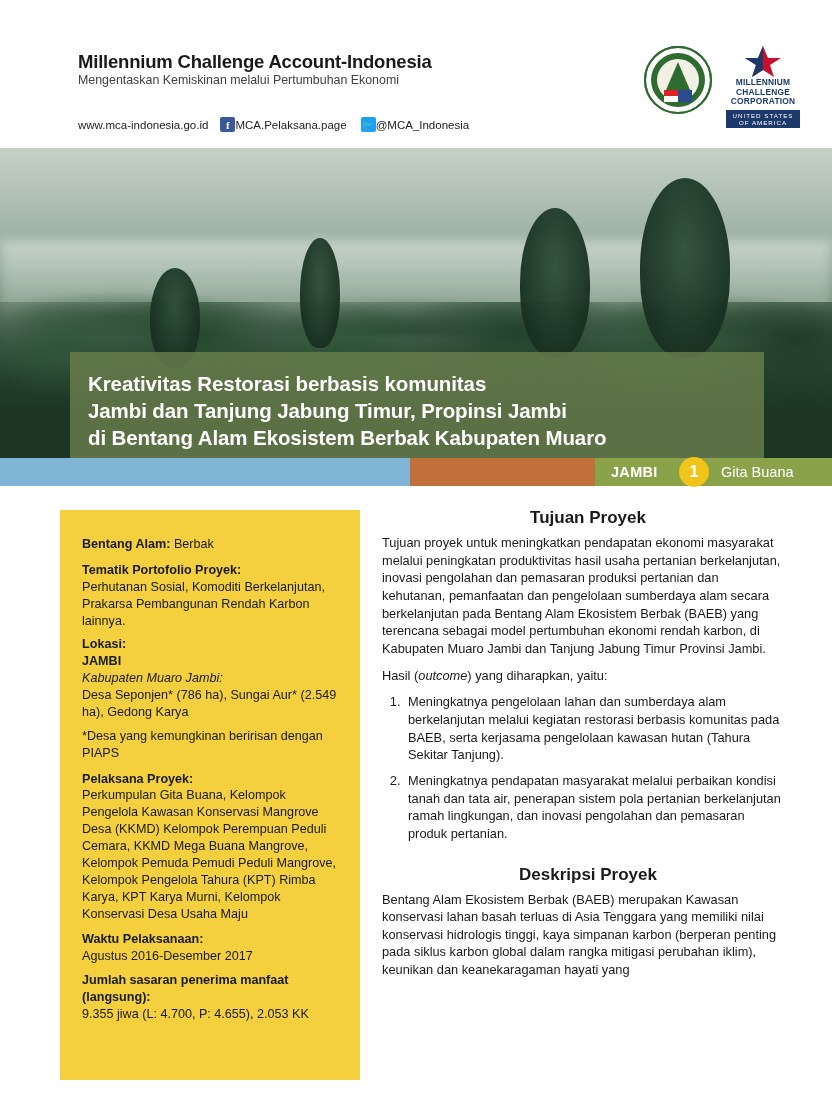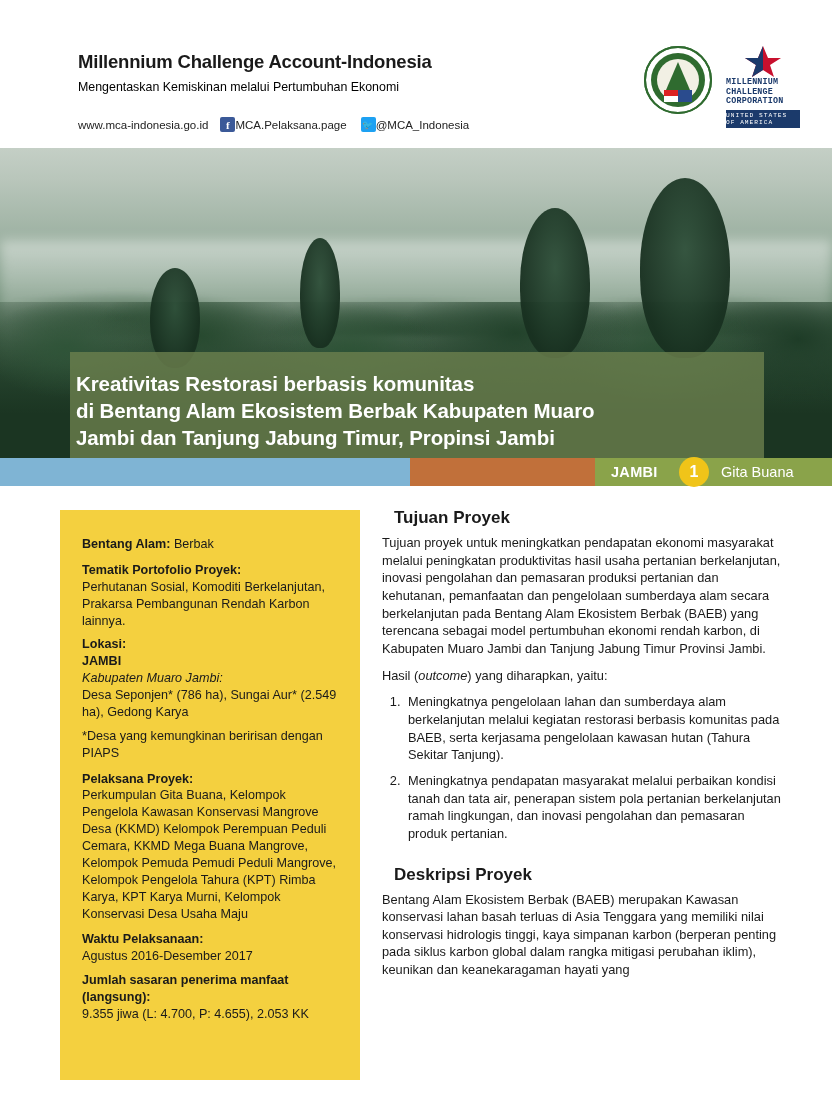--- a/index.html
+++ b/index.html
@@ -29,22 +29,22 @@
   }
   .brand-title {
     font-size: 18.5px;
     font-weight: bold;
     color: #1a1a1a;
     letter-spacing: -0.2px;
     line-height: 1.1;
   }
   .brand-sub {
     font-size: 12.4px;
-    color: #000000;
-    margin-top: 8px;
+    color: #404040;
+    margin-top: 1px;
     line-height: 1.2;
   }
   .contactbar {
     position: absolute;
     left: 78px; top: 117px;
     display: flex;
     align-items: center;
     font-size: 11.5px;
     color: #222222;
   }
@@ -67,21 +67,21 @@
   
   .logo-mcai {
     position: absolute;
     right: 120px; top: 46px;
     width: 68px; height: 68px;
   }
   .logo-mcc {
     position: absolute;
     right: 32px; top: 44px;
     width: 74px;
-    font-family: Liberation Mono, monospace;
+    text-align: center;
   }
   .mcc-star-box {
     width: 74px; height: 34px;
     position: relative;
     overflow: hidden;
   }
   .mcc-text {
     font-size: 8.4px;
     font-weight: bold;
     color: #1b3a6b;
@@ -143,21 +143,21 @@
       radial-gradient(ellipse 240px 46px at 48% 92%, rgba(52,86,61,0.85), transparent 70%),
       radial-gradient(ellipse 220px 42px at 84% 86%, rgba(58,92,66,0.85), transparent 70%);
     filter: blur(2px);
   }
 
   
   .title-panel {
     position: absolute;
     left: 70px; top: 352px;
     width: 694px;
-    padding: 18px 22px 20px 6px;
+    padding: 18px 22px 20px 18px;
     background: rgba(108,128,78,0.80);
     z-index: 6;
   }
   .title-panel .line {
     color: #ffffff;
     font-size: 20.5px;
     font-weight: bold;
     line-height: 1.32;
     letter-spacing: -0.1px;
   }
@@ -231,20 +231,21 @@
   .right-col {
     position: absolute;
     left: 382px; top: 22px;
     width: 400px;
   }
   .sec-title {
     font-size: 17px;
     font-weight: bold;
     color: #1a1a1a;
     margin: 0 0 6px 12px;
+    text-align: center;
   }
   .sec-title.second { margin-top: 22px; }
   .sec-p {
     font-size: 12.8px;
     line-height: 1.38;
     color: #1a1a1a;
     margin: 0 0 9px 0;
     text-align: left;
   }
   ol.outcomes {
@@ -306,22 +307,22 @@
         </svg>
       </div>
       <div class="mcc-text">MILLENNIUM</div>
       <div class="mcc-text">CHALLENGE CORPORATION</div>
       <div class="mcc-usa">UNITED STATES OF AMERICA</div>
     </div>
   </div>
 
   <div class="title-panel">
     <div class="line">Kreativitas Restorasi berbasis komunitas</div>
+    <div class="line">Jambi dan Tanjung Jabung Timur, Propinsi Jambi</div>
     <div class="line">di Bentang Alam Ekosistem Berbak Kabupaten Muaro</div>
-    <div class="line">Jambi dan Tanjung Jabung Timur, Propinsi Jambi</div>
   </div>
 
   <div class="colorbar">
     <div class="cb-blue"></div>
     <div class="cb-orange"></div>
     <div class="cb-green">
       <span class="jambi-label">JAMBI</span>
       <span class="num-circle">1</span>
       <span class="partner-label">Gita Buana</span>
     </div>

